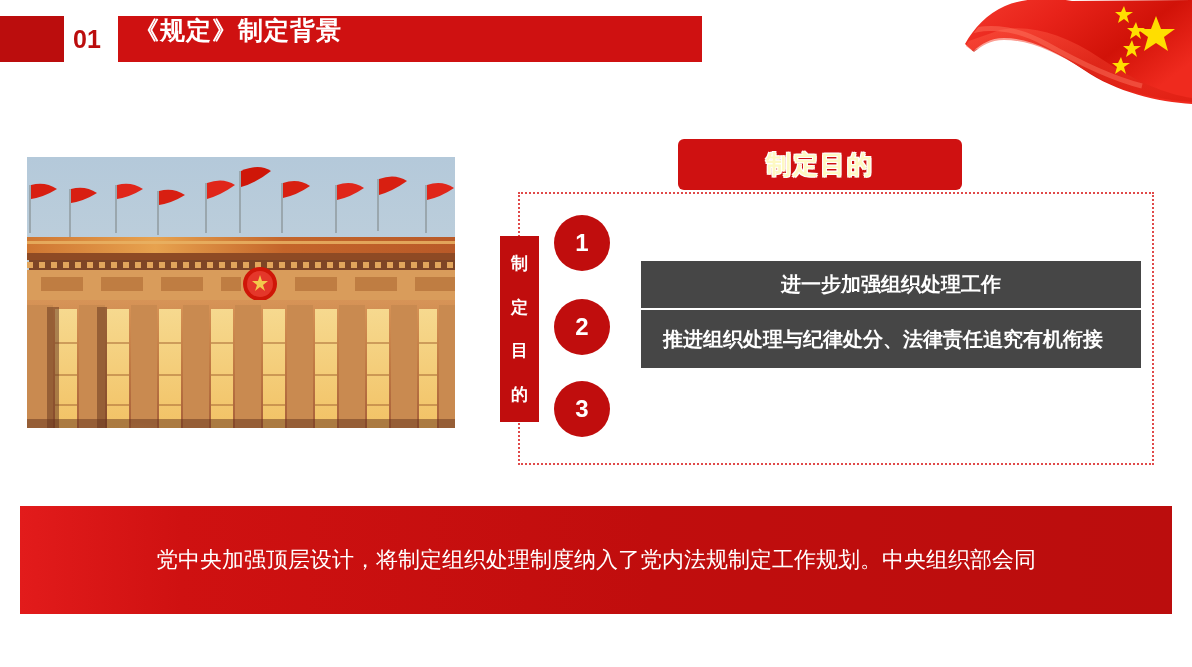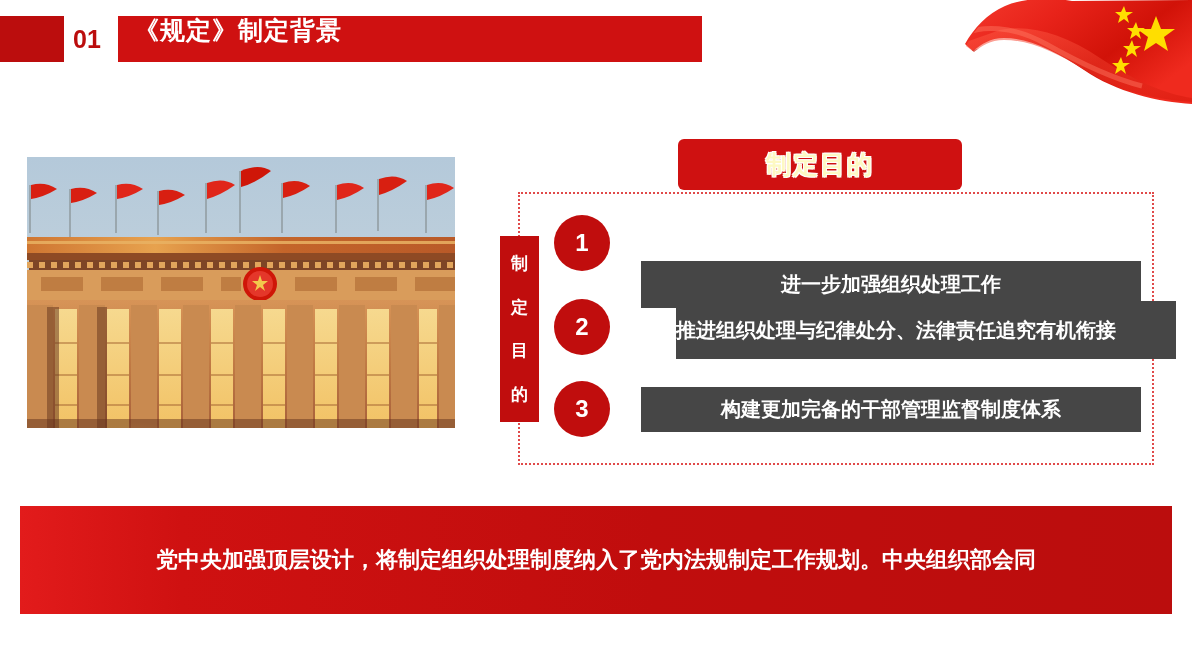--- a/index.html
+++ b/index.html
@@ -97,36 +97,36 @@
 
   
   .gbox {
     position:absolute; background:#464646;
     color:#ffffff; font-weight:bold; font-size:20px;
     display:flex; align-items:center;
     z-index:3;
   }
   .g1 { left:641px; top:221px; width:500px; height:47px;
         justify-content:center;margin-top:40px; }
-  .g2 { left:641px; top:301px; width:500px; height:58px;
-        padding:0 0; line-height:1.25;margin-left:35px; }
+  .g2 { left:641px; top:310px; width:500px; height:58px;
+        padding:0 22px; line-height:1.25; }
   .g3 { left:641px; top:387px; width:500px; height:45px;
         justify-content:center; }
 
   
   .banner {
     position:absolute; left:20px; top:506px;
     width:1152px; height:108px;
     background:linear-gradient(90deg,#e21b1b 0%, #cf1111 14%, #c00d0d 55%, #bb0d0d 100%);
     display:flex; flex-direction:column;
     align-items:center; justify-content:center;
     padding:0 14px;
   }
   .banner p {
-    color:#ffffff; font-size:22px; font-weight:bold;
+    color:#ffffff; font-size:22px; font-weight:normal;
     line-height:1.55; text-align:left; white-space:nowrap;
   }
 </style>
 </head>
 <body>
 
 <div id="slide">
 
   <div class="hdr-block"></div>
   <div class="hdr-num">01</div>
@@ -380,19 +380,18 @@
     <span>目</span>
     <span>的</span>
   </div>
 
   <div class="circle c1">1</div>
   <div class="circle c2">2</div>
   <div class="circle c3">3</div>
 
   <div class="gbox g1">进一步加强组织处理工作</div>
   <div class="gbox g2">推进组织处理与纪律处分、法律责任追究有机衔接</div>
-  <div class="gbox g3">构建更加完备的干部管理监督制度体系</div>
 
   <div class="banner">
     <p>党中央加强顶层设计，将制定组织处理制度纳入了党内法规制定工作规划。中央组织部会同</p>
   </div>
 
 </div>
 
 </body></html>

